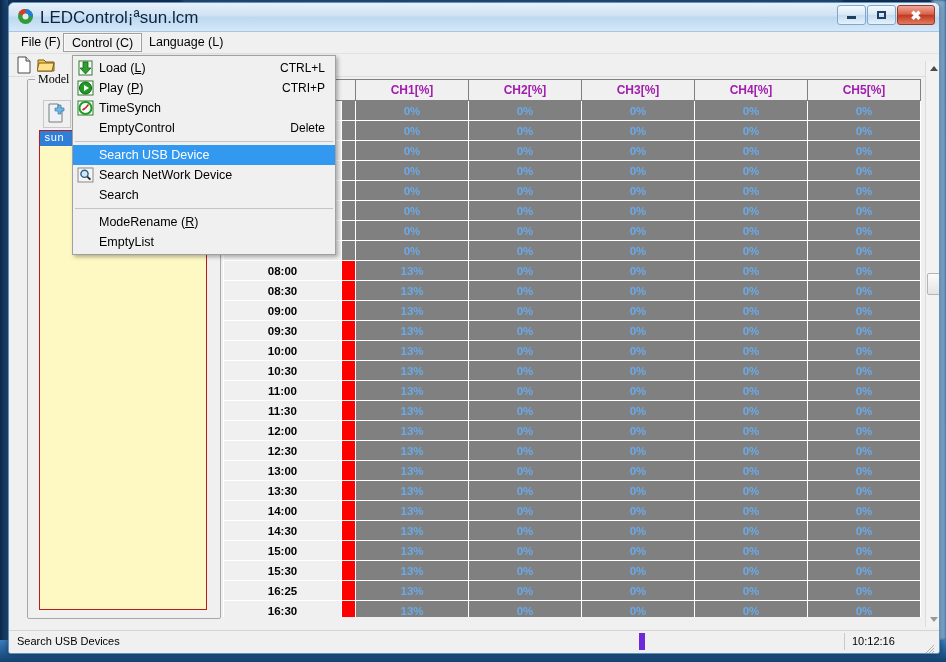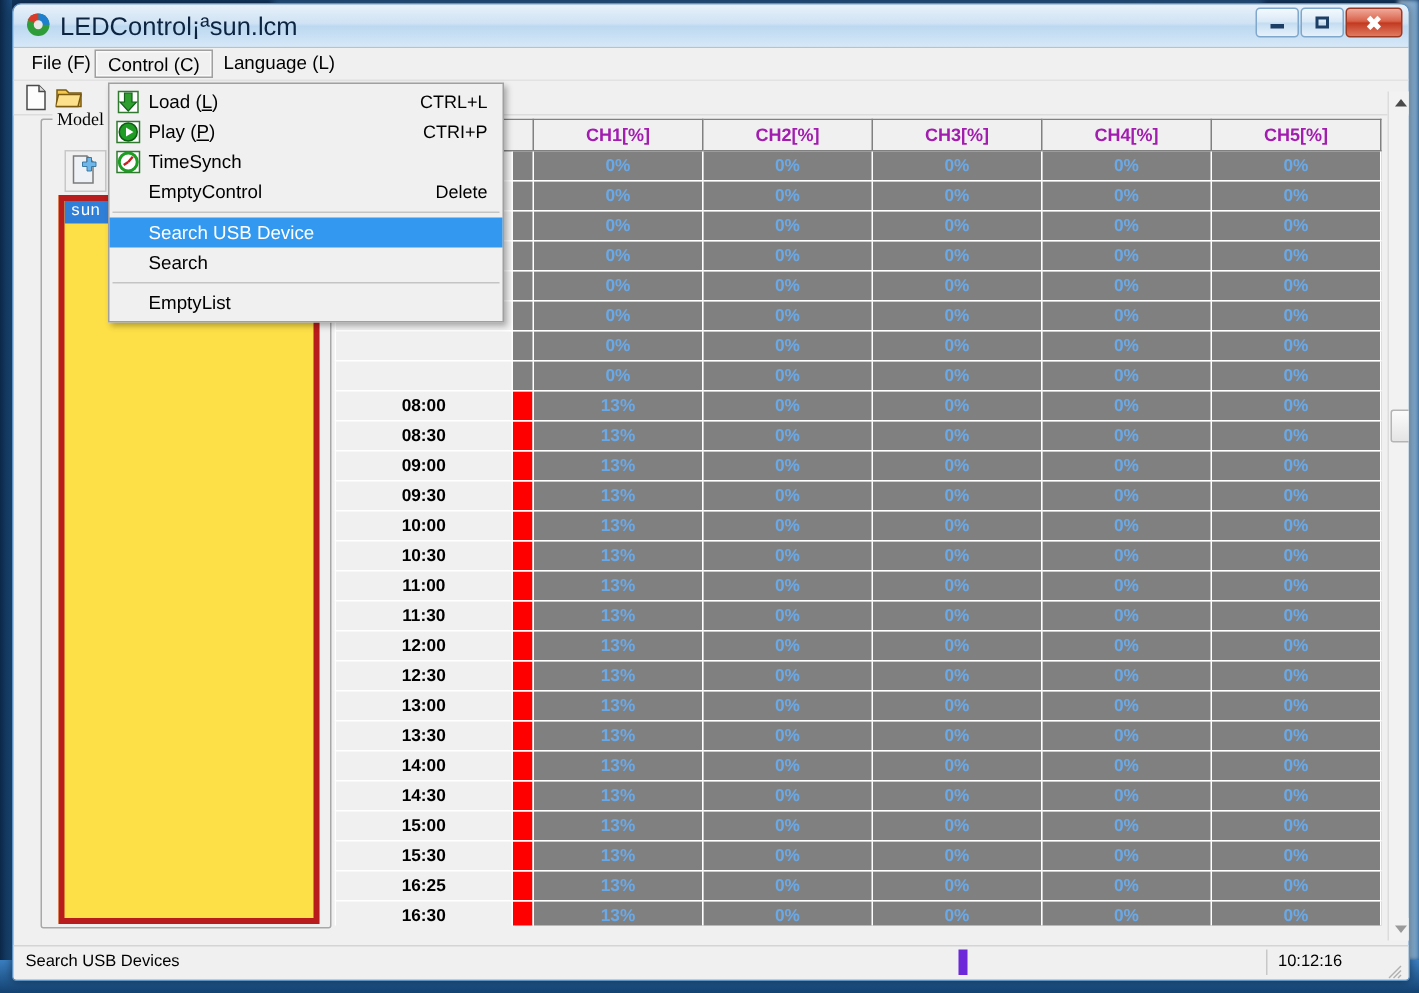--- a/index.html
+++ b/index.html
@@ -66,21 +66,21 @@
   .tbtn{position:absolute;top:2px;width:19px;height:18px;}
 
   
   #model-group{position:absolute;left:18px;top:76px;width:192px;height:538px;
      border:1px solid #a8a8a8;background:#f0f0f0;border-radius:2px;}
   #model-legend{position:absolute;left:26px;top:69px;background:#f0f0f0;
      padding:0 3px;font-size:12px;font-family:"Liberation Serif",serif;color:#000;}
   #model-newbtn{position:absolute;left:34px;top:97px;width:26px;height:26px;
      background:#f0f0f0;border:1px solid #c8c8c8;}
   #model-list{position:absolute;left:30px;top:127px;width:166px;height:478px;
-     background:#fde047;border:4px solid #b91c1c;overflow:hidden;}
+     background:#fef9c3;border:1px solid #b91c1c;overflow:hidden;}
   .model-row{height:15px;line-height:15px;font-size:11px;
      font-family:"Liberation Mono","DejaVu Sans Mono",monospace;
      padding-left:4px;color:#000;}
   .model-row.sel{background:#2f7fd8;color:#fff;}
 
   
   #table-area{position:absolute;left:214px;top:76px;width:700px;height:538px;
      background:#f0f0f0;overflow:hidden;}
   #tbl{border-collapse:collapse;table-layout:fixed;width:698px;}
   #tbl th{height:21px;background:#f0f0f0;border:1px solid #808080;
@@ -569,18 +569,24 @@
           </svg></span><span>Play (<span class="dd-u">P</span>)</span><span class="dd-accel">CTRI+P</span></div>
       <div class="dd-item"><span class="dd-icon"><svg width="17" height="16" viewBox="0 0 17 16">
             <rect x="1" y="1" width="15" height="14" fill="#fff" stroke="#2f7a2f" stroke-width="1"></rect>
             <circle cx="8.5" cy="8" r="6" fill="none" stroke="#1e9c23" stroke-width="2"></circle>
             <path d="M8.5 8 L11.5 4.5" stroke="#c42020" stroke-width="1.6"></path>
             <path d="M8.5 8 L5.5 10" stroke="#c42020" stroke-width="1.6"></path>
           </svg></span><span>TimeSynch</span></div>
       <div class="dd-item"><span>EmptyControl</span><span class="dd-accel">Delete</span></div>
       <div class="dd-sep"></div>
       <div class="dd-item hl"><span>Search USB Device</span></div>
+      <div class="dd-item"><span class="dd-icon"><svg width="17" height="16" viewBox="0 0 17 16">
+            <rect x="1" y="1" width="15" height="14" fill="#f4f4f4" stroke="#8a8a8a" stroke-width="1"></rect>
+            <circle cx="7.5" cy="6.8" r="3.6" fill="#cfe6f7" stroke="#2a5f8a" stroke-width="1.4"></circle>
+            <path d="M10.3 9.6 L13.4 12.6" stroke="#2a2a2a" stroke-width="2"></path>
+          </svg></span><span>Search NetWork Device</span></div>
       <div class="dd-item"><span>Search</span></div>
       <div class="dd-sep"></div>
+      <div class="dd-item"><span>ModeRename (<span class="dd-u">R</span>)</span></div>
       <div class="dd-item"><span>EmptyList</span></div>
     </div>
 
 </div>
 
 </body></html>

